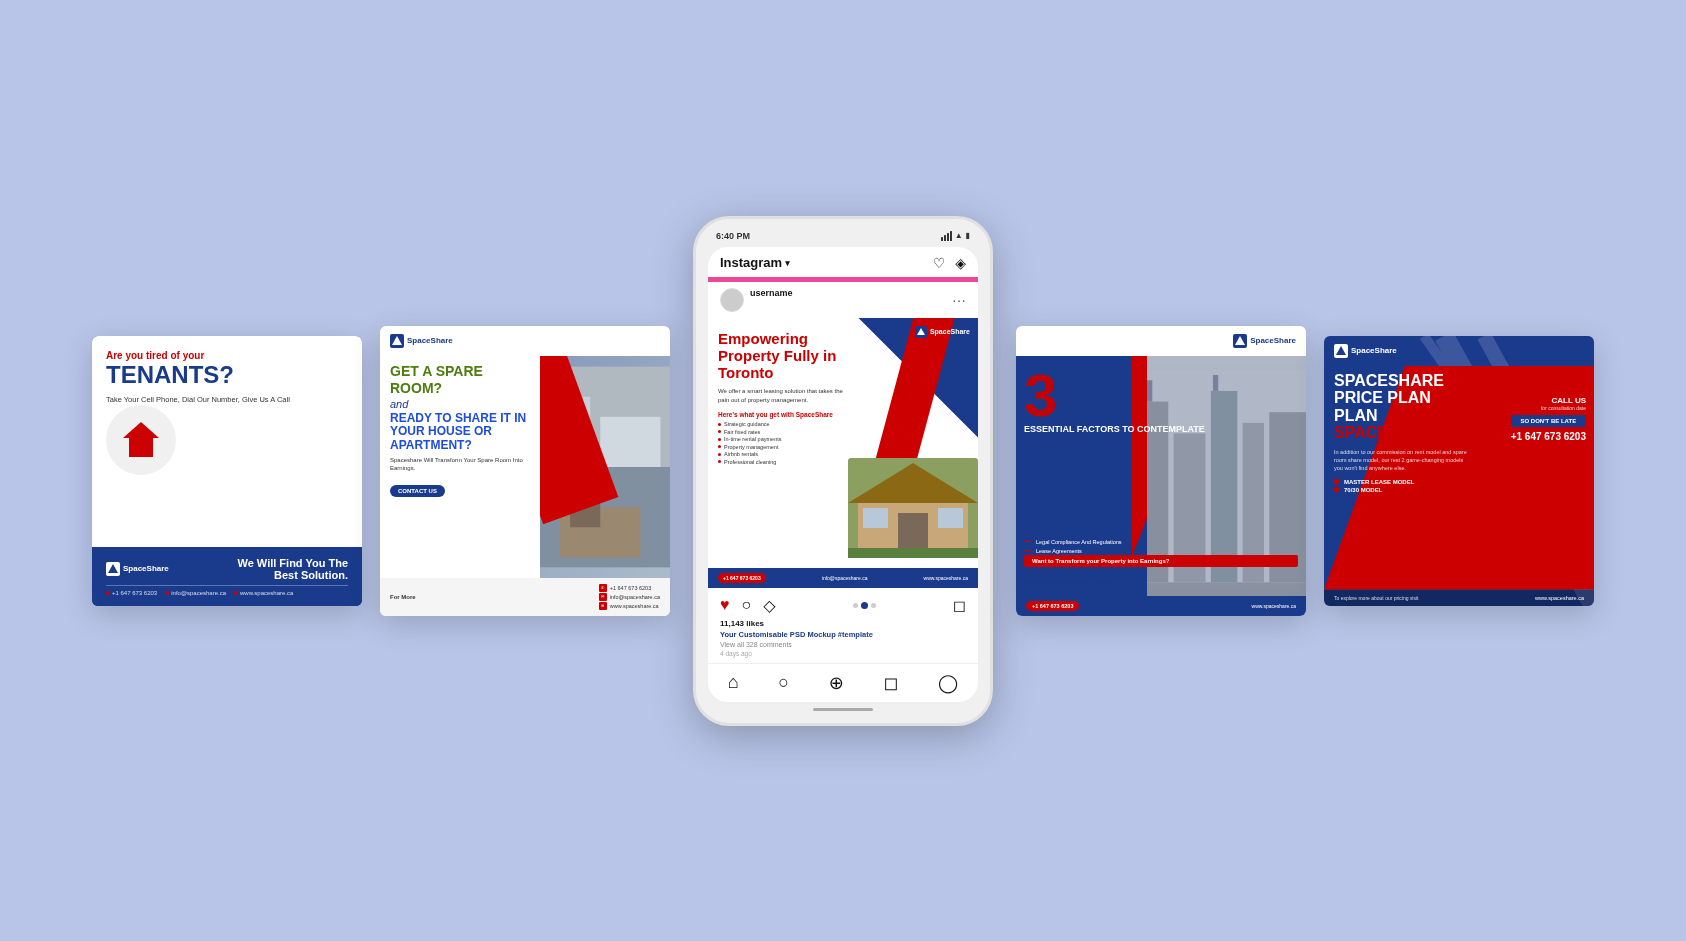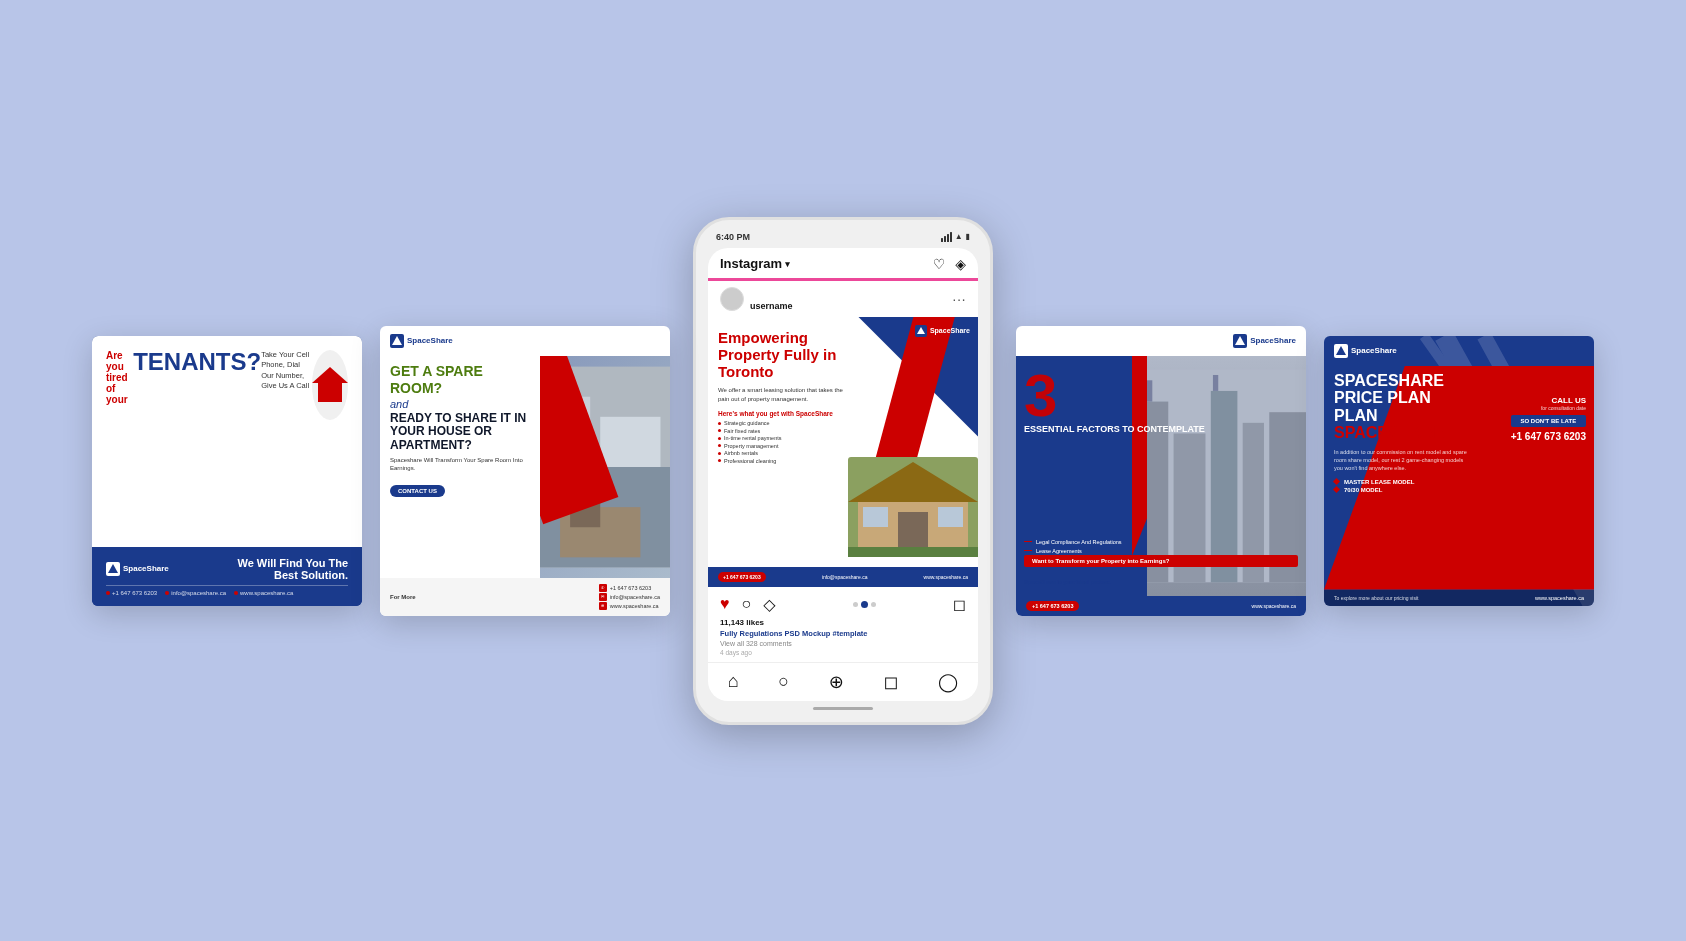--- a/index.html
+++ b/index.html
@@ -59,21 +59,21 @@
       flex-direction: column;
       justify-content: space-between;
       padding: 0;
     }
     .card1-top {
       background: white;
       padding: 14px 14px 8px 14px;
       position: relative;
       flex: 1;
       display: flex;
-      flex-direction: row;
+      flex-direction: column;
     }
     .card1-top .tired-text {
       color: #cc0000;
       font-size: 10px;
       font-weight: 700;
       margin-bottom: 2px;
     }
     .card1-top .tenants-text {
       color: #1a3a8c;
       font-size: 24px;
@@ -209,21 +209,21 @@
       line-height: 1.1;
       margin-bottom: 2px;
     }
     .card2-and {
       color: #1a3a8c;
       font-size: 11px;
       font-style: italic;
       margin: 2px 0;
     }
     .card2-subhead {
-      color: #0f172a;
+      color: #1d4ed8;
       font-size: 12px;
       font-weight: 900;
       line-height: 1.1;
       margin-bottom: 4px;
     }
     .card2-desc {
       color: #333;
       font-size: 6px;
       line-height: 1.4;
       margin-bottom: 6px;
@@ -312,21 +312,21 @@
     .phone-screen {
       background: white;
       border-radius: 20px;
       overflow: hidden;
     }
     .insta-header {
       display: flex;
       justify-content: space-between;
       align-items: center;
       padding: 8px 12px 6px;
-      border-bottom: 3px solid #ec4899;
+      border-bottom: 5px solid #ec4899;
     }
     .insta-logo {
       font-size: 13px;
       font-weight: 700;
       color: #111;
       display: flex;
       align-items: center;
       gap: 3px;
     }
     .insta-header-icons {
@@ -981,21 +981,21 @@
             <span>Instagram</span>
             <span style="font-size:9px">▾</span>
           </div>
           <div class="insta-header-icons">
             <span class="insta-icon">♡</span>
             <span class="insta-icon">◈</span>
           </div>
         </div>
 
         <div class="insta-user-row">
-          <div style="display:flex; align-items:flex-end; flex:1">
+          <div style="display:flex; align-items:flex-start; flex:1">
             <div class="insta-avatar"></div>
             <span class="insta-username">username</span>
           </div>
           <span class="insta-dots">···</span>
         </div>
 
         <div class="post-card">
           <div class="post-card-bg"></div>
           <div class="post-red-shape"></div>
           <div class="post-red-diag"></div>
@@ -1068,21 +1068,21 @@
           </div>
           <div class="dot-indicators">
             <div class="dot-ind"></div>
             <div class="dot-ind active"></div>
             <div class="dot-ind"></div>
           </div>
           <span class="action-icon-dark">◻</span>
         </div>
         <div class="insta-likes">11,143 likes</div>
         <div class="insta-caption">
-          <span>Fully Regulations PSD Mockup #template</span>
+          <span>Your Customisable PSD Mockup #template</span>
         </div>
         <div class="insta-comments">View all 328 comments</div>
         <div class="insta-time">4 days ago</div>
 
         <div class="insta-nav">
           <span class="nav-icon">⌂</span>
           <span class="nav-icon">○</span>
           <span class="nav-icon">⊕</span>
           <span class="nav-icon">◻</span>
           <span class="nav-icon">◯</span>

